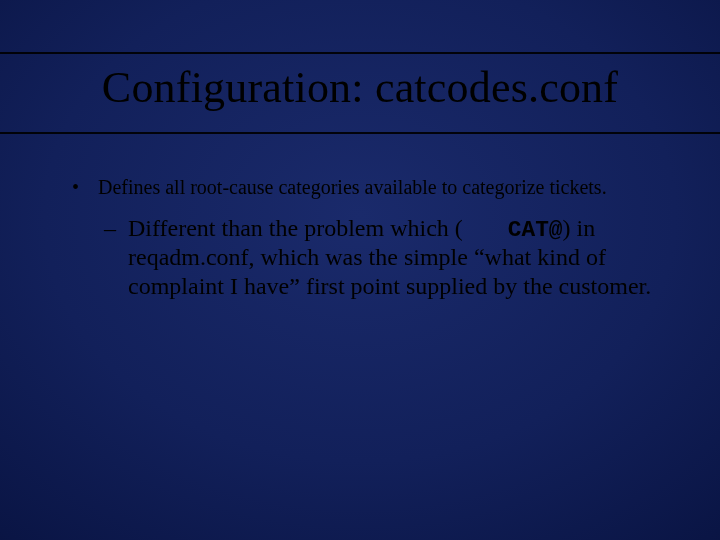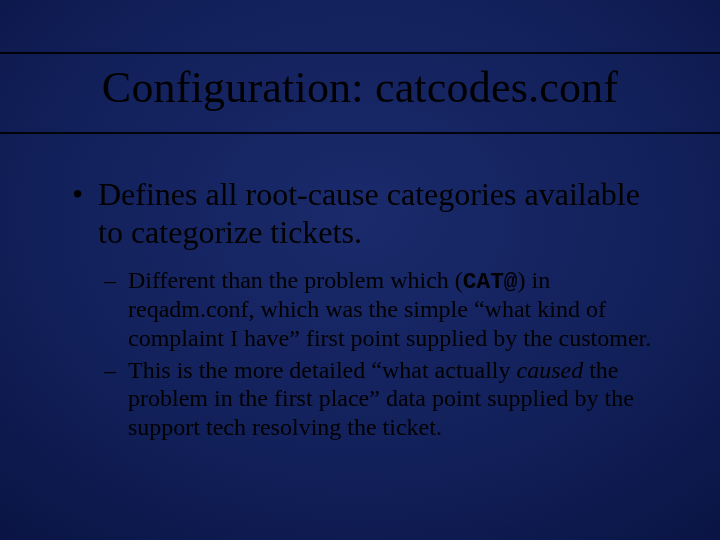--- a/index.html
+++ b/index.html
@@ -45,21 +45,21 @@
     font-weight: 400;
     letter-spacing: 0.2px;
   }
   .body {
     position: absolute;
     top: 176px;
     left: 70px;
     right: 60px;
   }
   .b1 {
-    font-size: 32px;
+    font-size: 20px;
     line-height: 1.18;
     position: relative;
     padding-left: 28px;
     margin-bottom: 14px;
   }
   .b1::before {
     content: "•";
     position: absolute;
     left: 2px;
     top: 0;
@@ -75,35 +75,33 @@
   .b2::before {
     content: "–";
     position: absolute;
     left: 2px;
     top: 0;
   }
   .mono {
     font-family: "Courier New", Courier, monospace;
     font-weight: bold;
     font-size: 0.95em;
+    margin-left: 45px;
   }
   .ital { font-style: italic; }
 </style>
 </head>
 <body>
 
 <div class="slide">
   <div class="rule-top"></div>
   <div class="title">Configuration: catcodes.conf</div>
   <div class="rule-bottom"></div>
 
   <div class="body">
     <div class="b1">Defines all root-cause categories available to categorize tickets.</div>
 
     <div class="b2">
       <span>Different than the problem which (</span><span class="mono">CAT@</span><span>) in reqadm.conf, which was the simple “what kind of complaint I have” first point supplied by the customer.</span>
     </div>
 
-    <div class="b2">
-      <span>This is the more detailed “what actually </span><span class="ital">caused</span><span> the problem in the first place” data point supplied by the support tech resolving the ticket.</span>
-    </div>
   </div>
 </div>
 
 </body></html>

